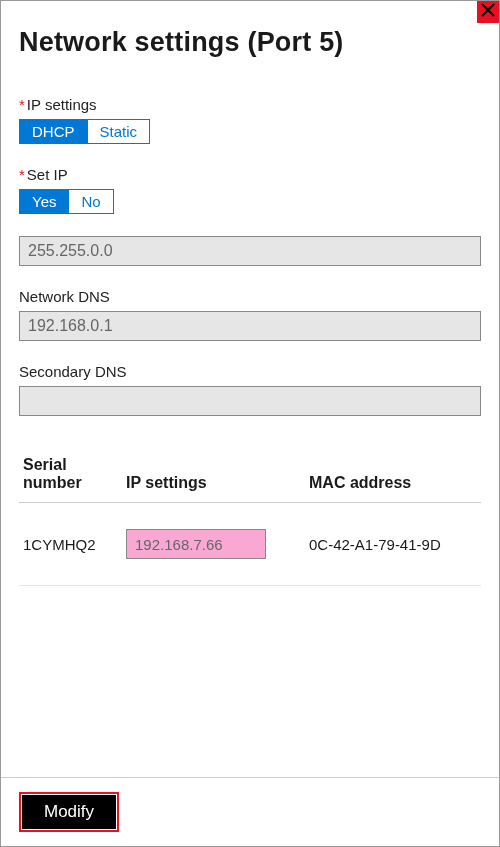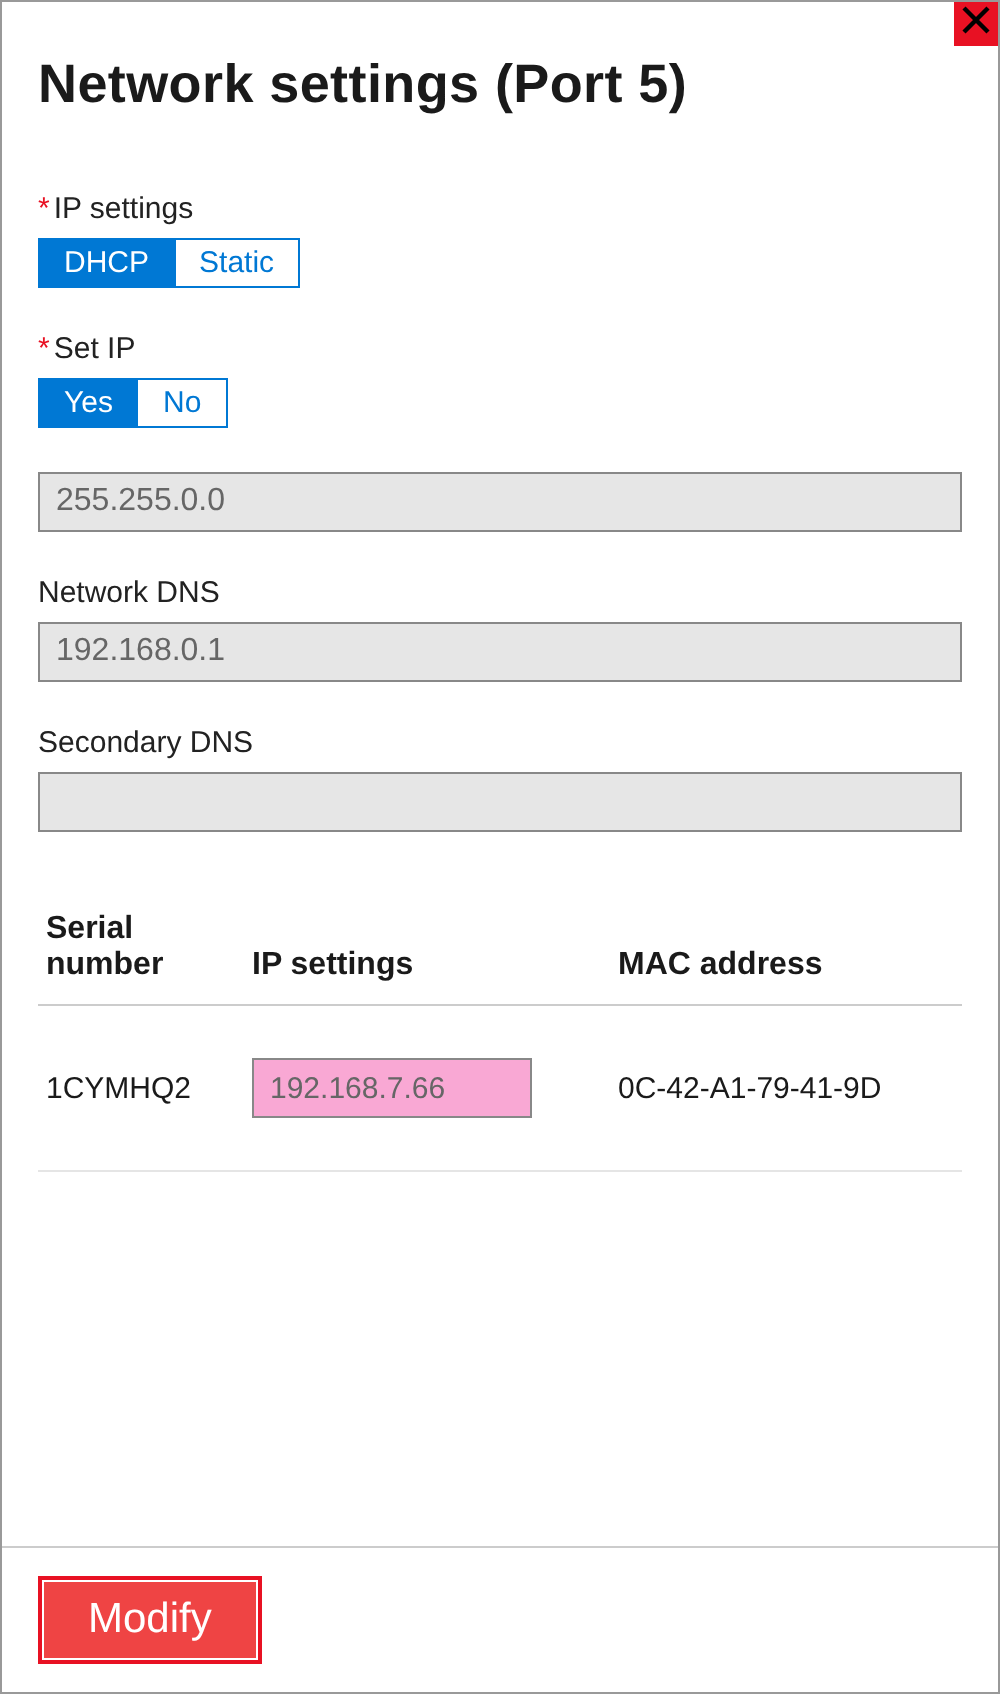--- a/index.html
+++ b/index.html
@@ -122,23 +122,23 @@
     padding: 14px 18px;
     background: #fff;
   }
   .modify-btn-wrap {
     display: inline-block;
     border: 2px solid #e81123;
     padding: 1px;
   }
   .modify-btn {
     display: inline-block;
-    background: #ef4444;
+    background: #000000;
     color: #fff;
-    font-size: 21px;
+    font-size: 17px;
     padding: 7px 22px;
     border: none;
     cursor: pointer;
     font-family: inherit;
   }
 </style>
 </head>
 <body>
 
 <div class="panel">

